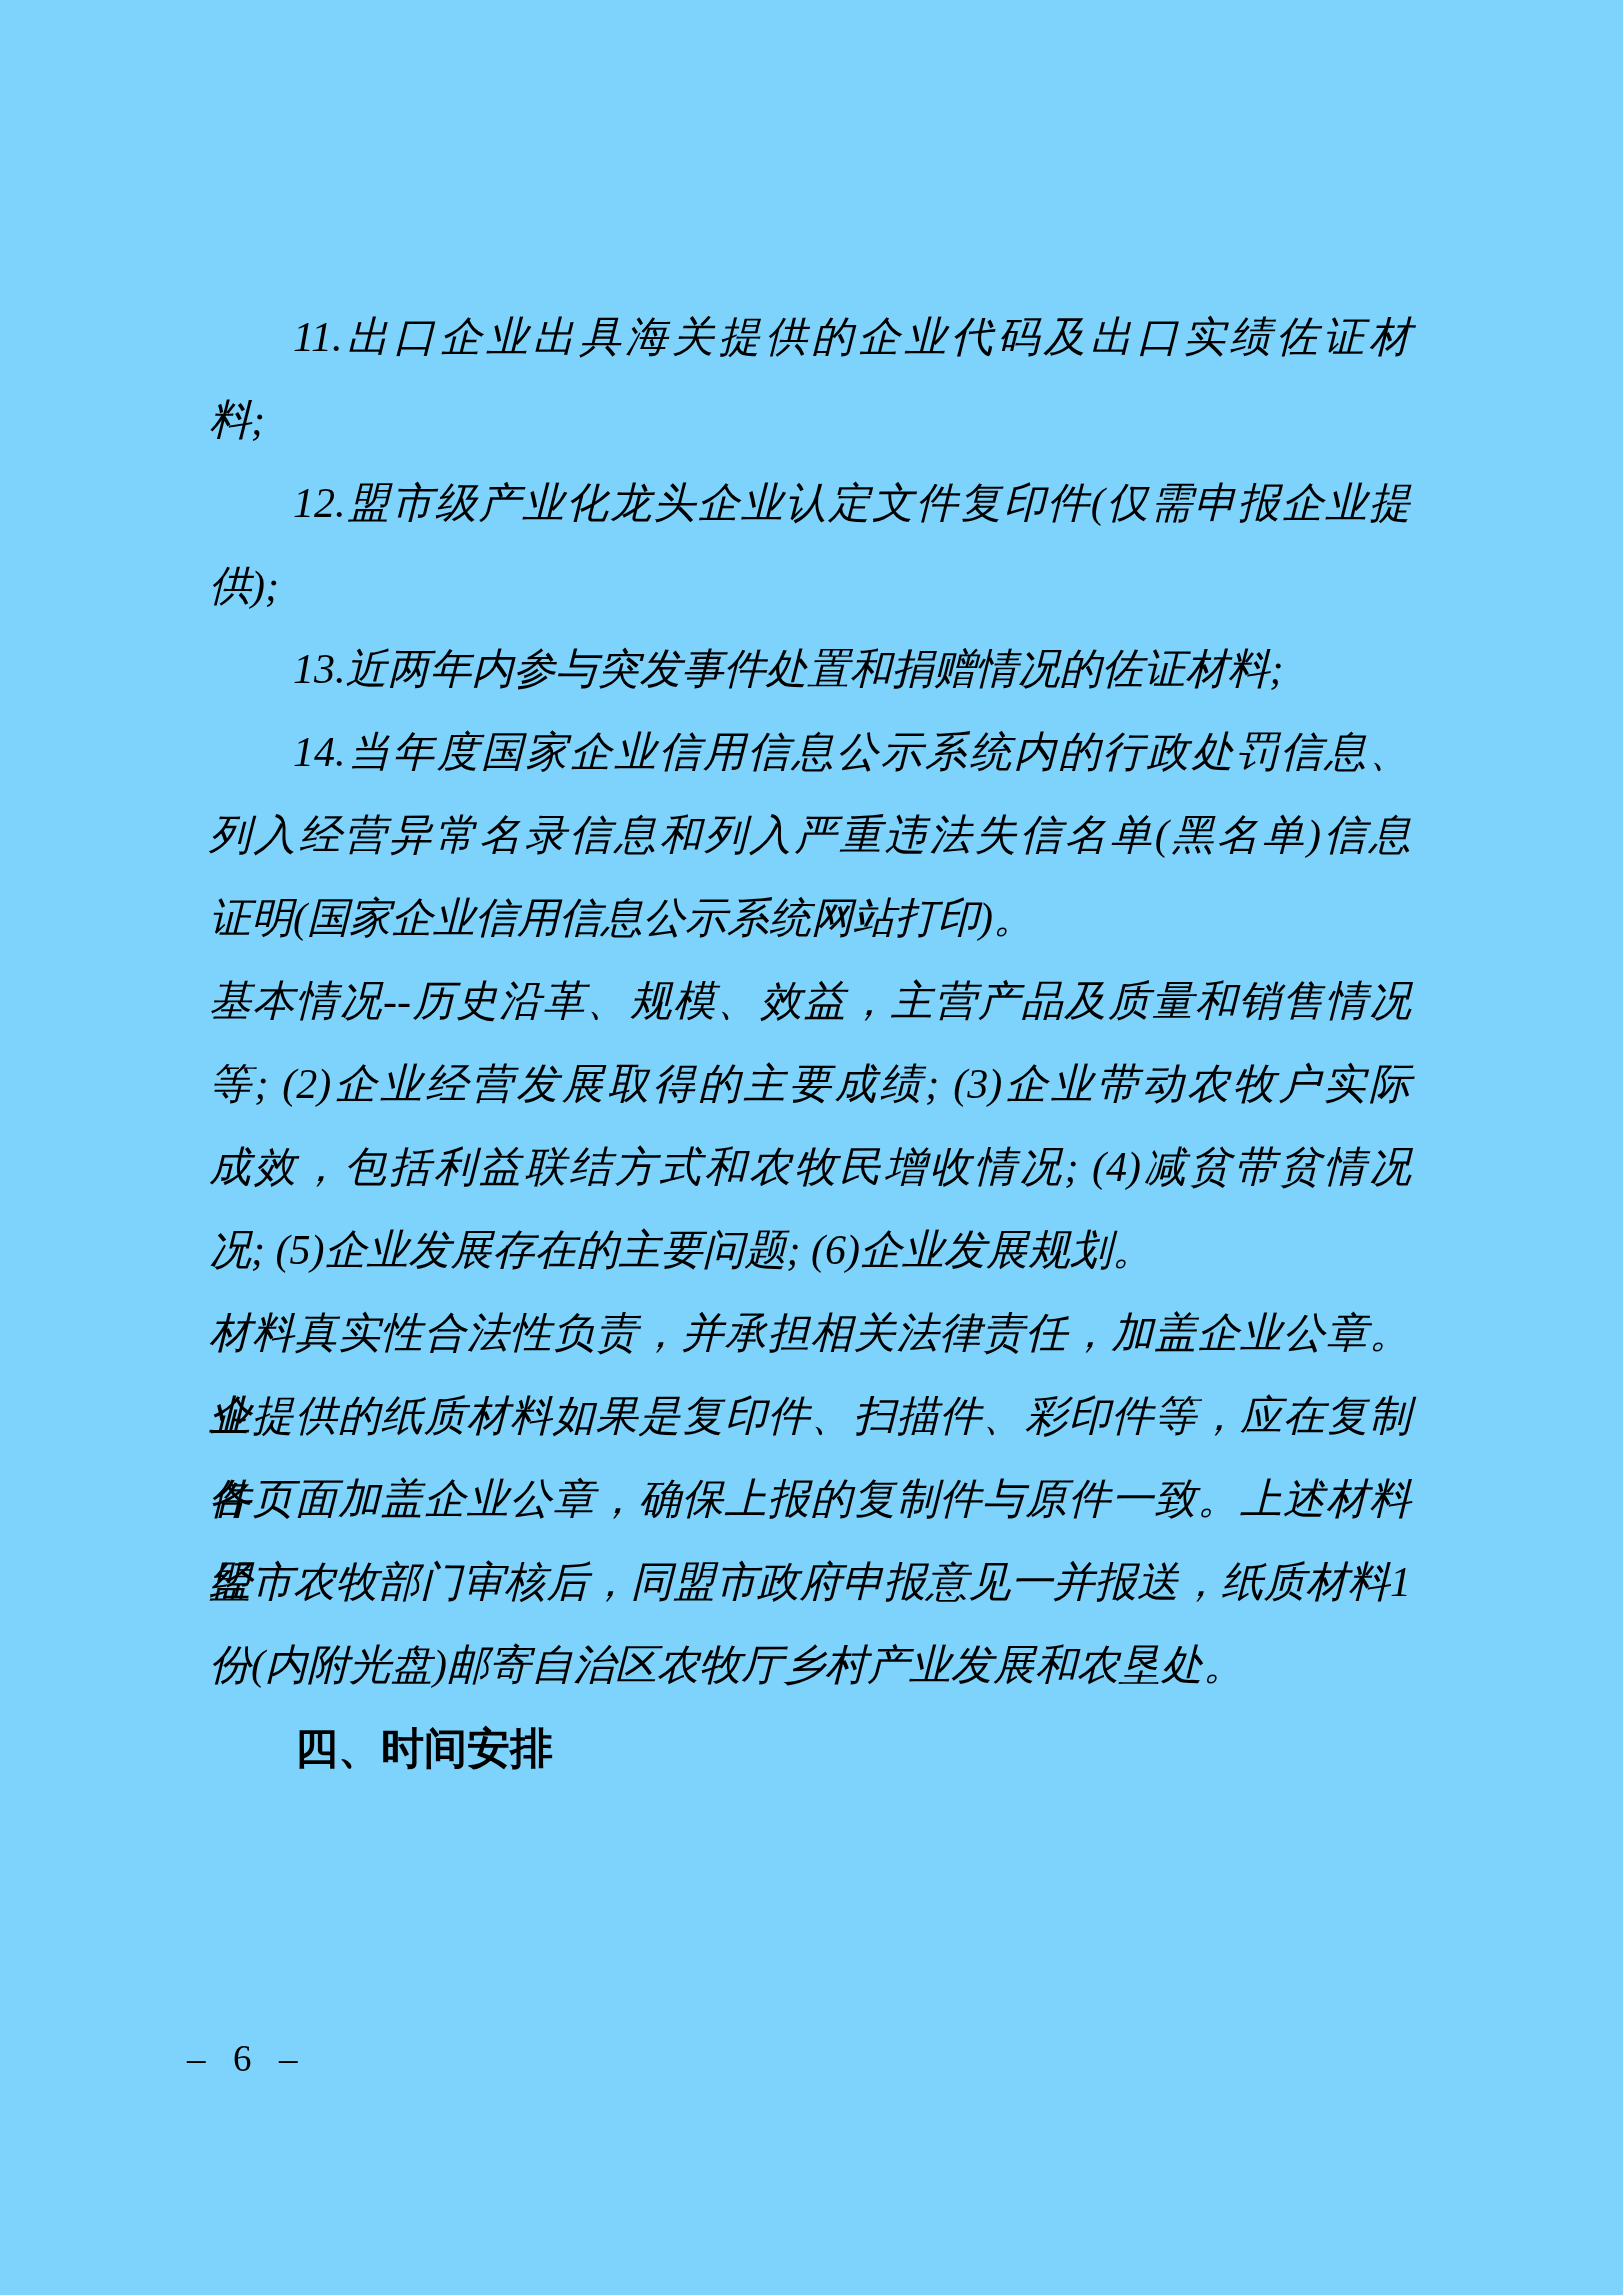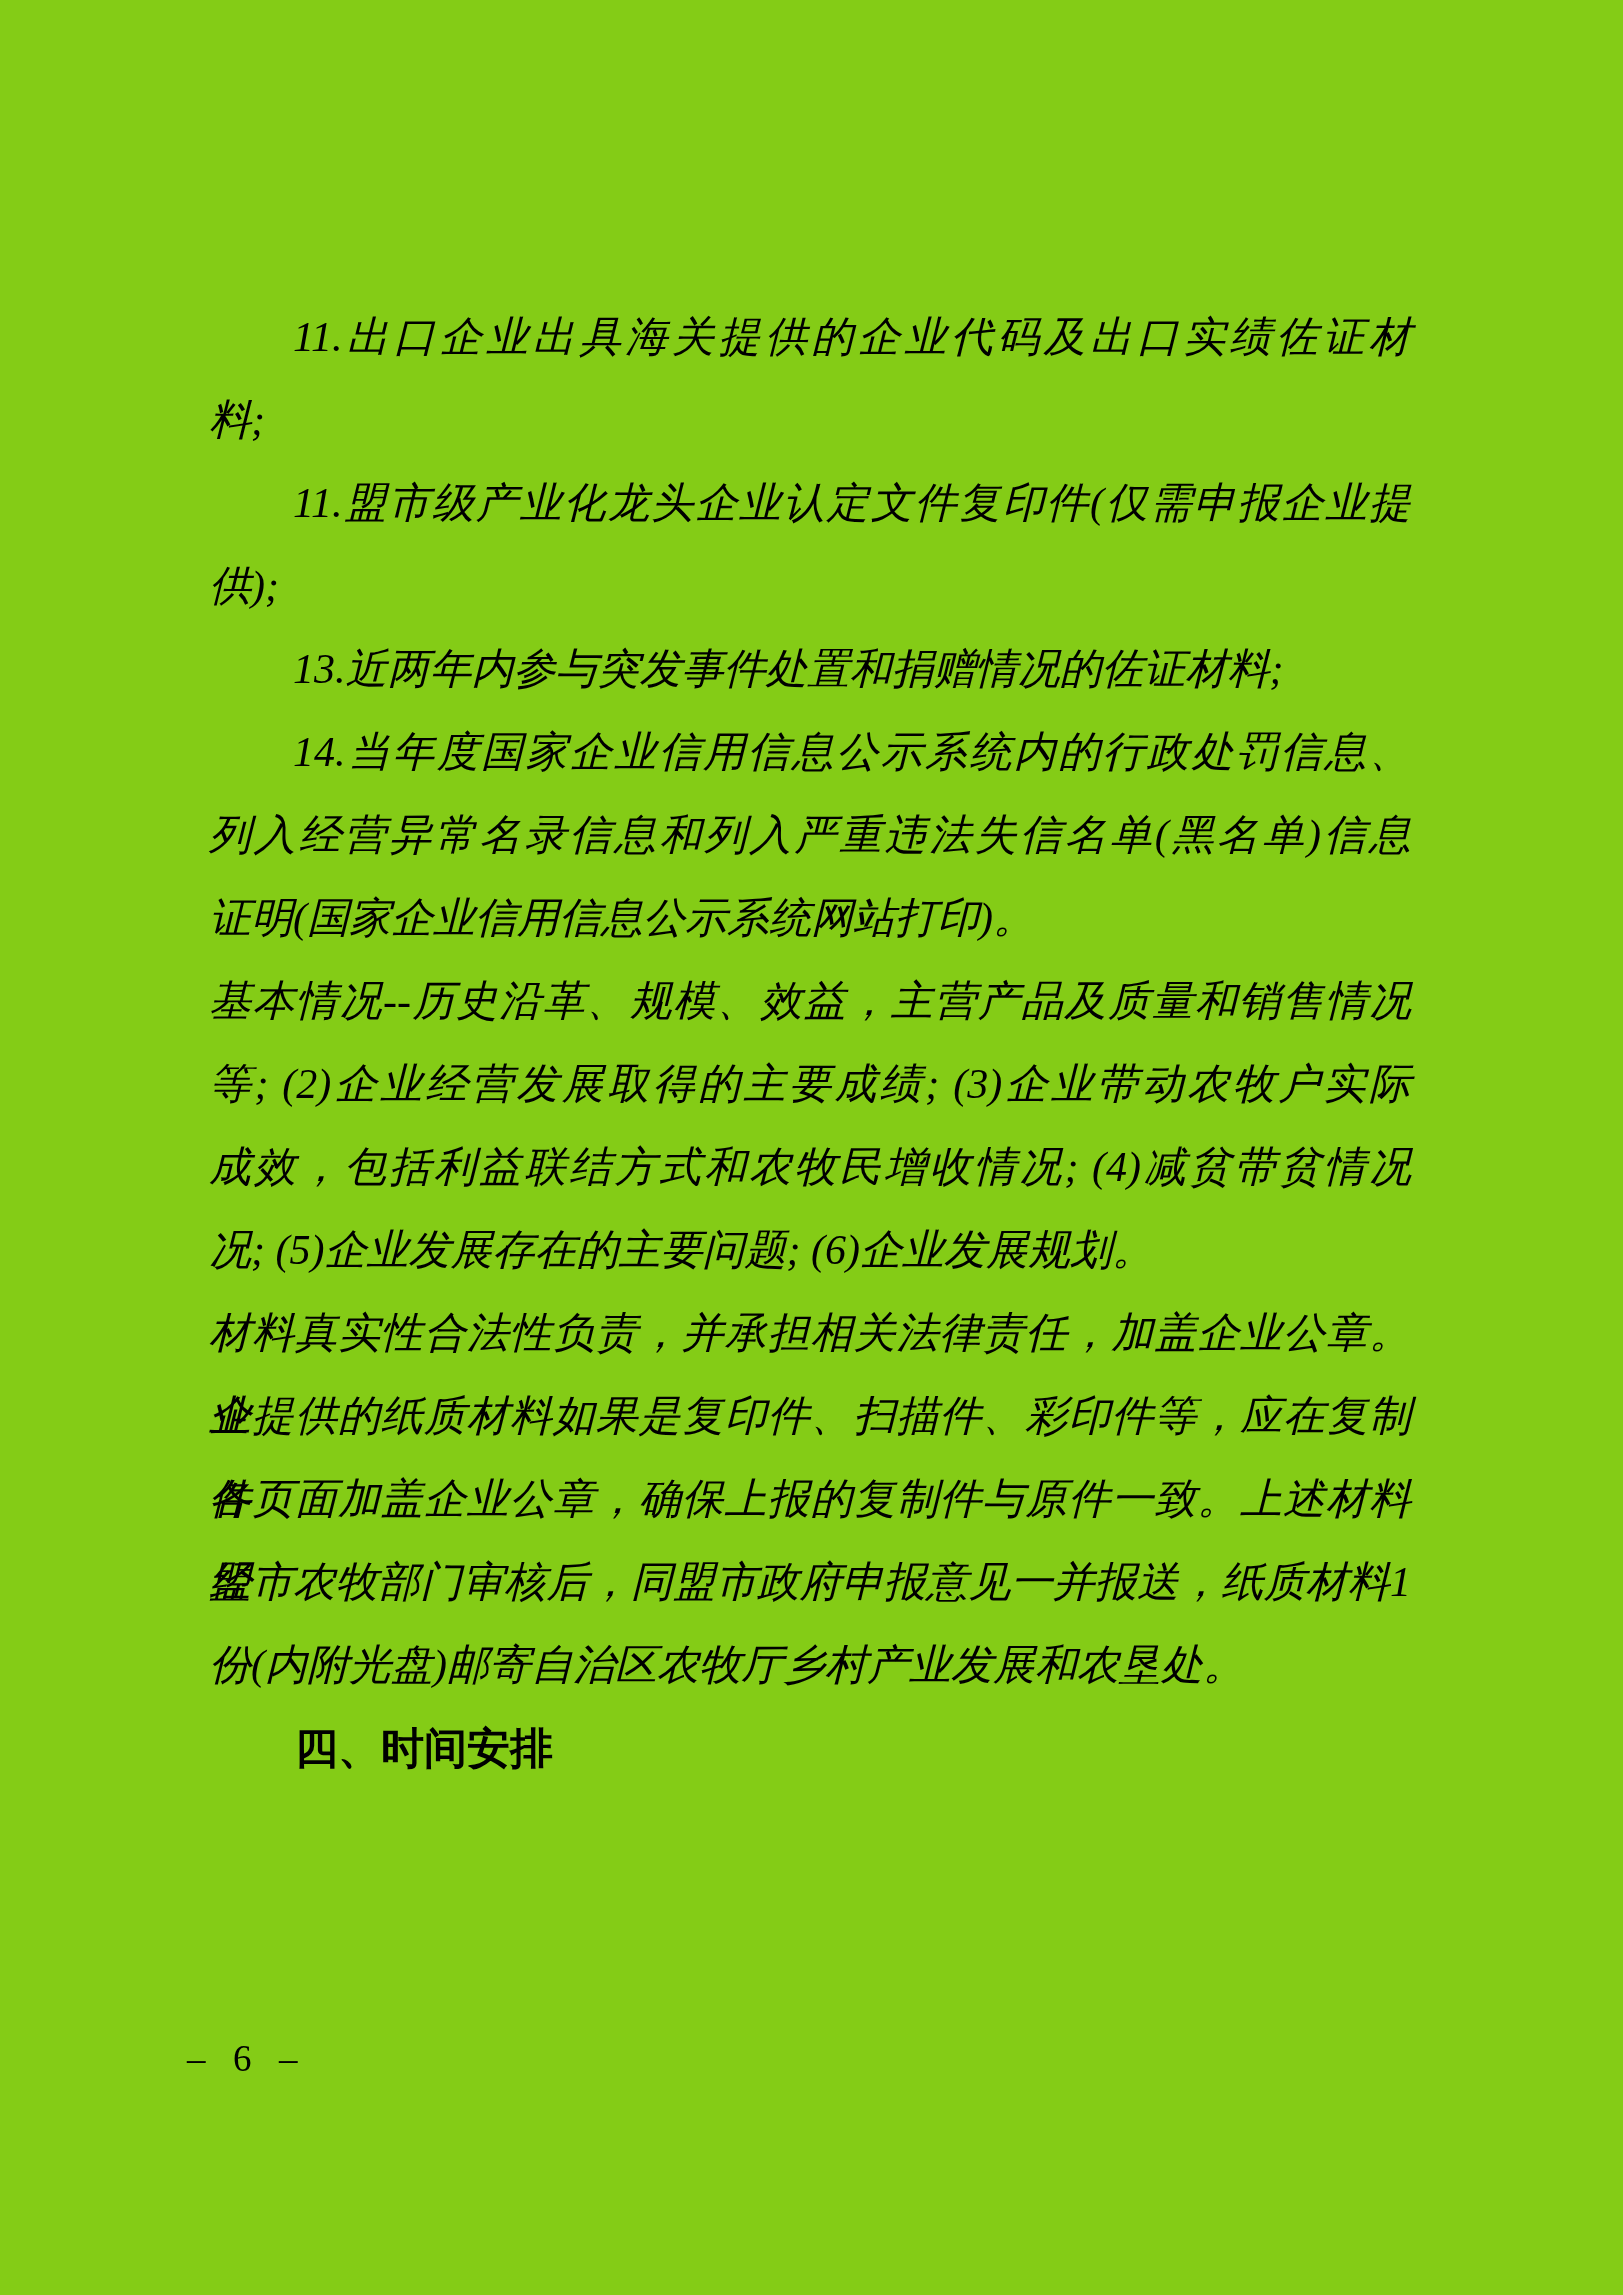--- a/index.html
+++ b/index.html
@@ -4,21 +4,21 @@
 <style>
   html, body {
     margin: 0;
     padding: 0;
     background: #e8e8e8;
   }
   .page {
     position: relative;
     width: 1623px;
     height: 2295px;
-    background: #84cc16;
+    background: #7dd3fc;
     margin: 0 auto;
     overflow: hidden;
     color: #000000;
   }
   .doc-body {
     position: absolute;
     left: 209px;
     top: 296px;
     width: 1202px;
   }
@@ -59,21 +59,21 @@
     color: #000000;
   }
 </style>
 </head>
 <body>
 
 <div class="page">
   <div class="doc-body">
       <div class="line j ind">11.出口企业出具海关提供的企业代码及出口实绩佐证材</div>
       <div class="line">料;</div>
-      <div class="line j ind">11.盟市级产业化龙头企业认定文件复印件(仅需申报企业提</div>
+      <div class="line j ind">12.盟市级产业化龙头企业认定文件复印件(仅需申报企业提</div>
       <div class="line">供);</div>
       <div class="line ind">13.近两年内参与突发事件处置和捐赠情况的佐证材料;</div>
       <div class="line j ind">14.当年度国家企业信用信息公示系统内的行政处罚信息、</div>
       <div class="line j">列入经营异常名录信息和列入严重违法失信名单(黑名单)信息</div>
       <div class="line">证明(国家企业信用信息公示系统网站打印)。</div>
       <div class="line j">基本情况--历史沿革、规模、效益，主营产品及质量和销售情况</div>
       <div class="line j">等; (2)企业经营发展取得的主要成绩; (3)企业带动农牧户实际</div>
       <div class="line j">成效，包括利益联结方式和农牧民增收情况; (4)减贫带贫情况</div>
       <div class="line">况; (5)企业发展存在的主要问题; (6)企业发展规划。</div>
       <div class="line j">材料真实性合法性负责，并承担相关法律责任，加盖企业公章。企</div>

